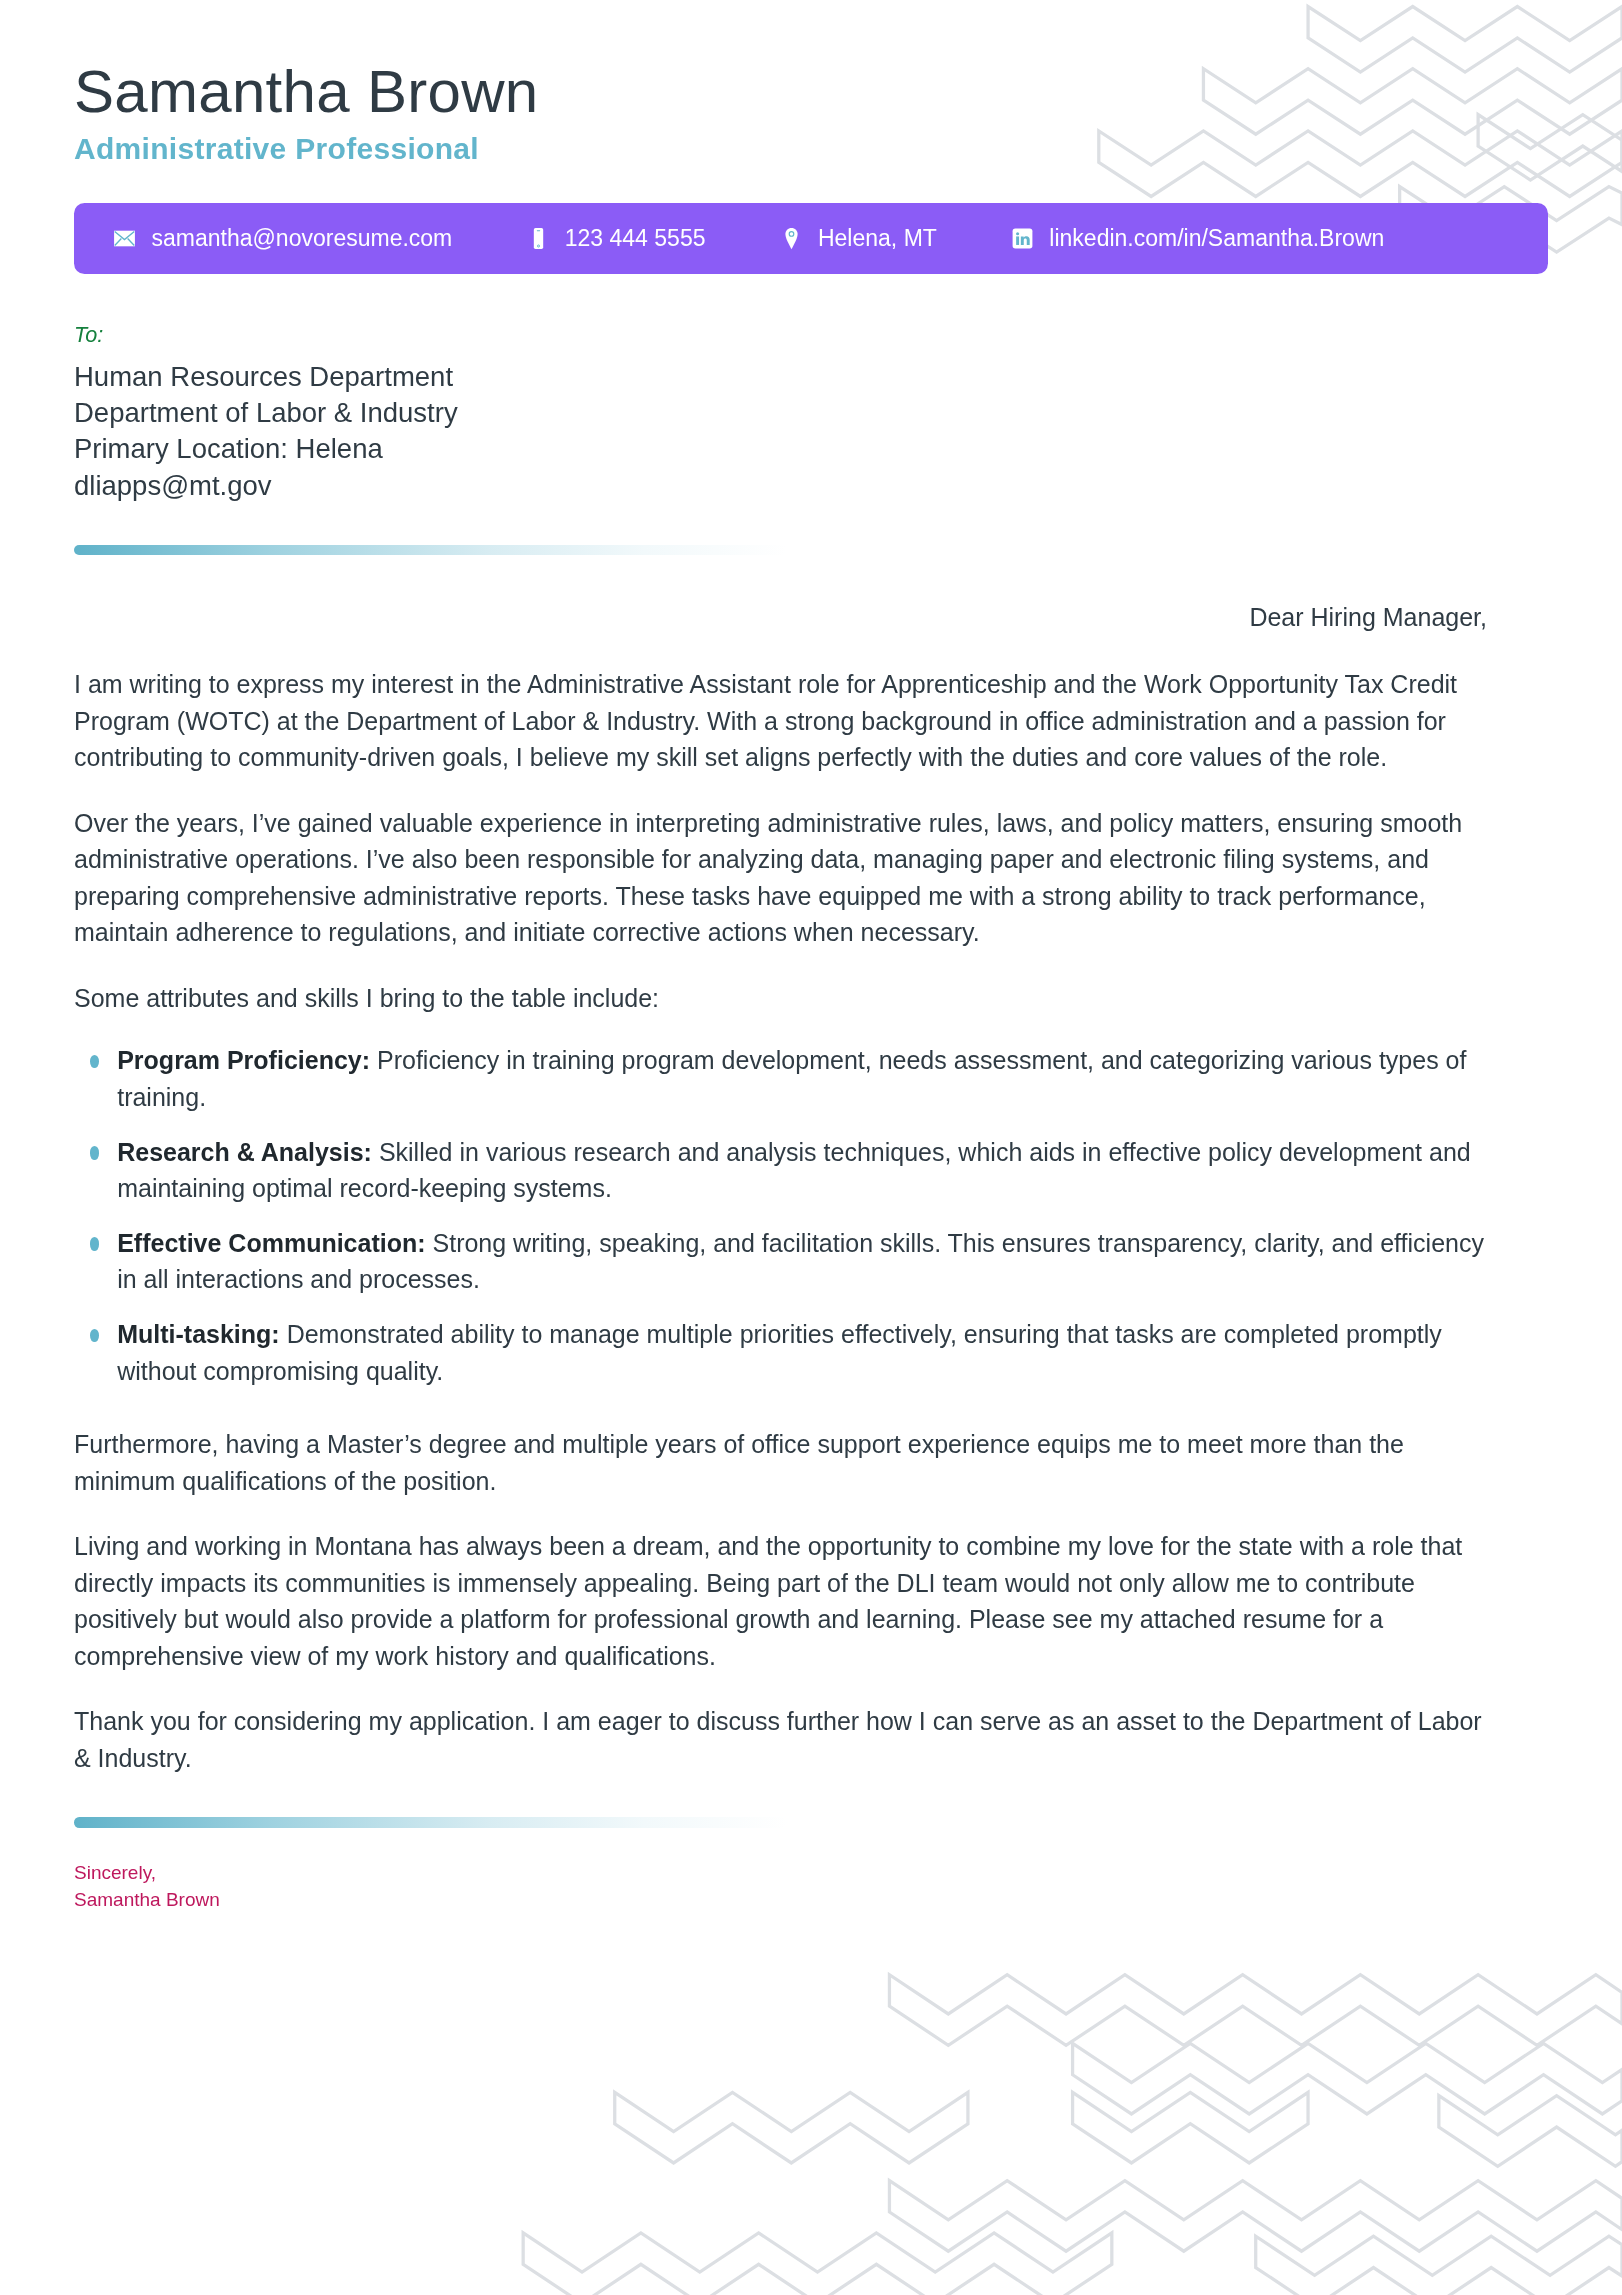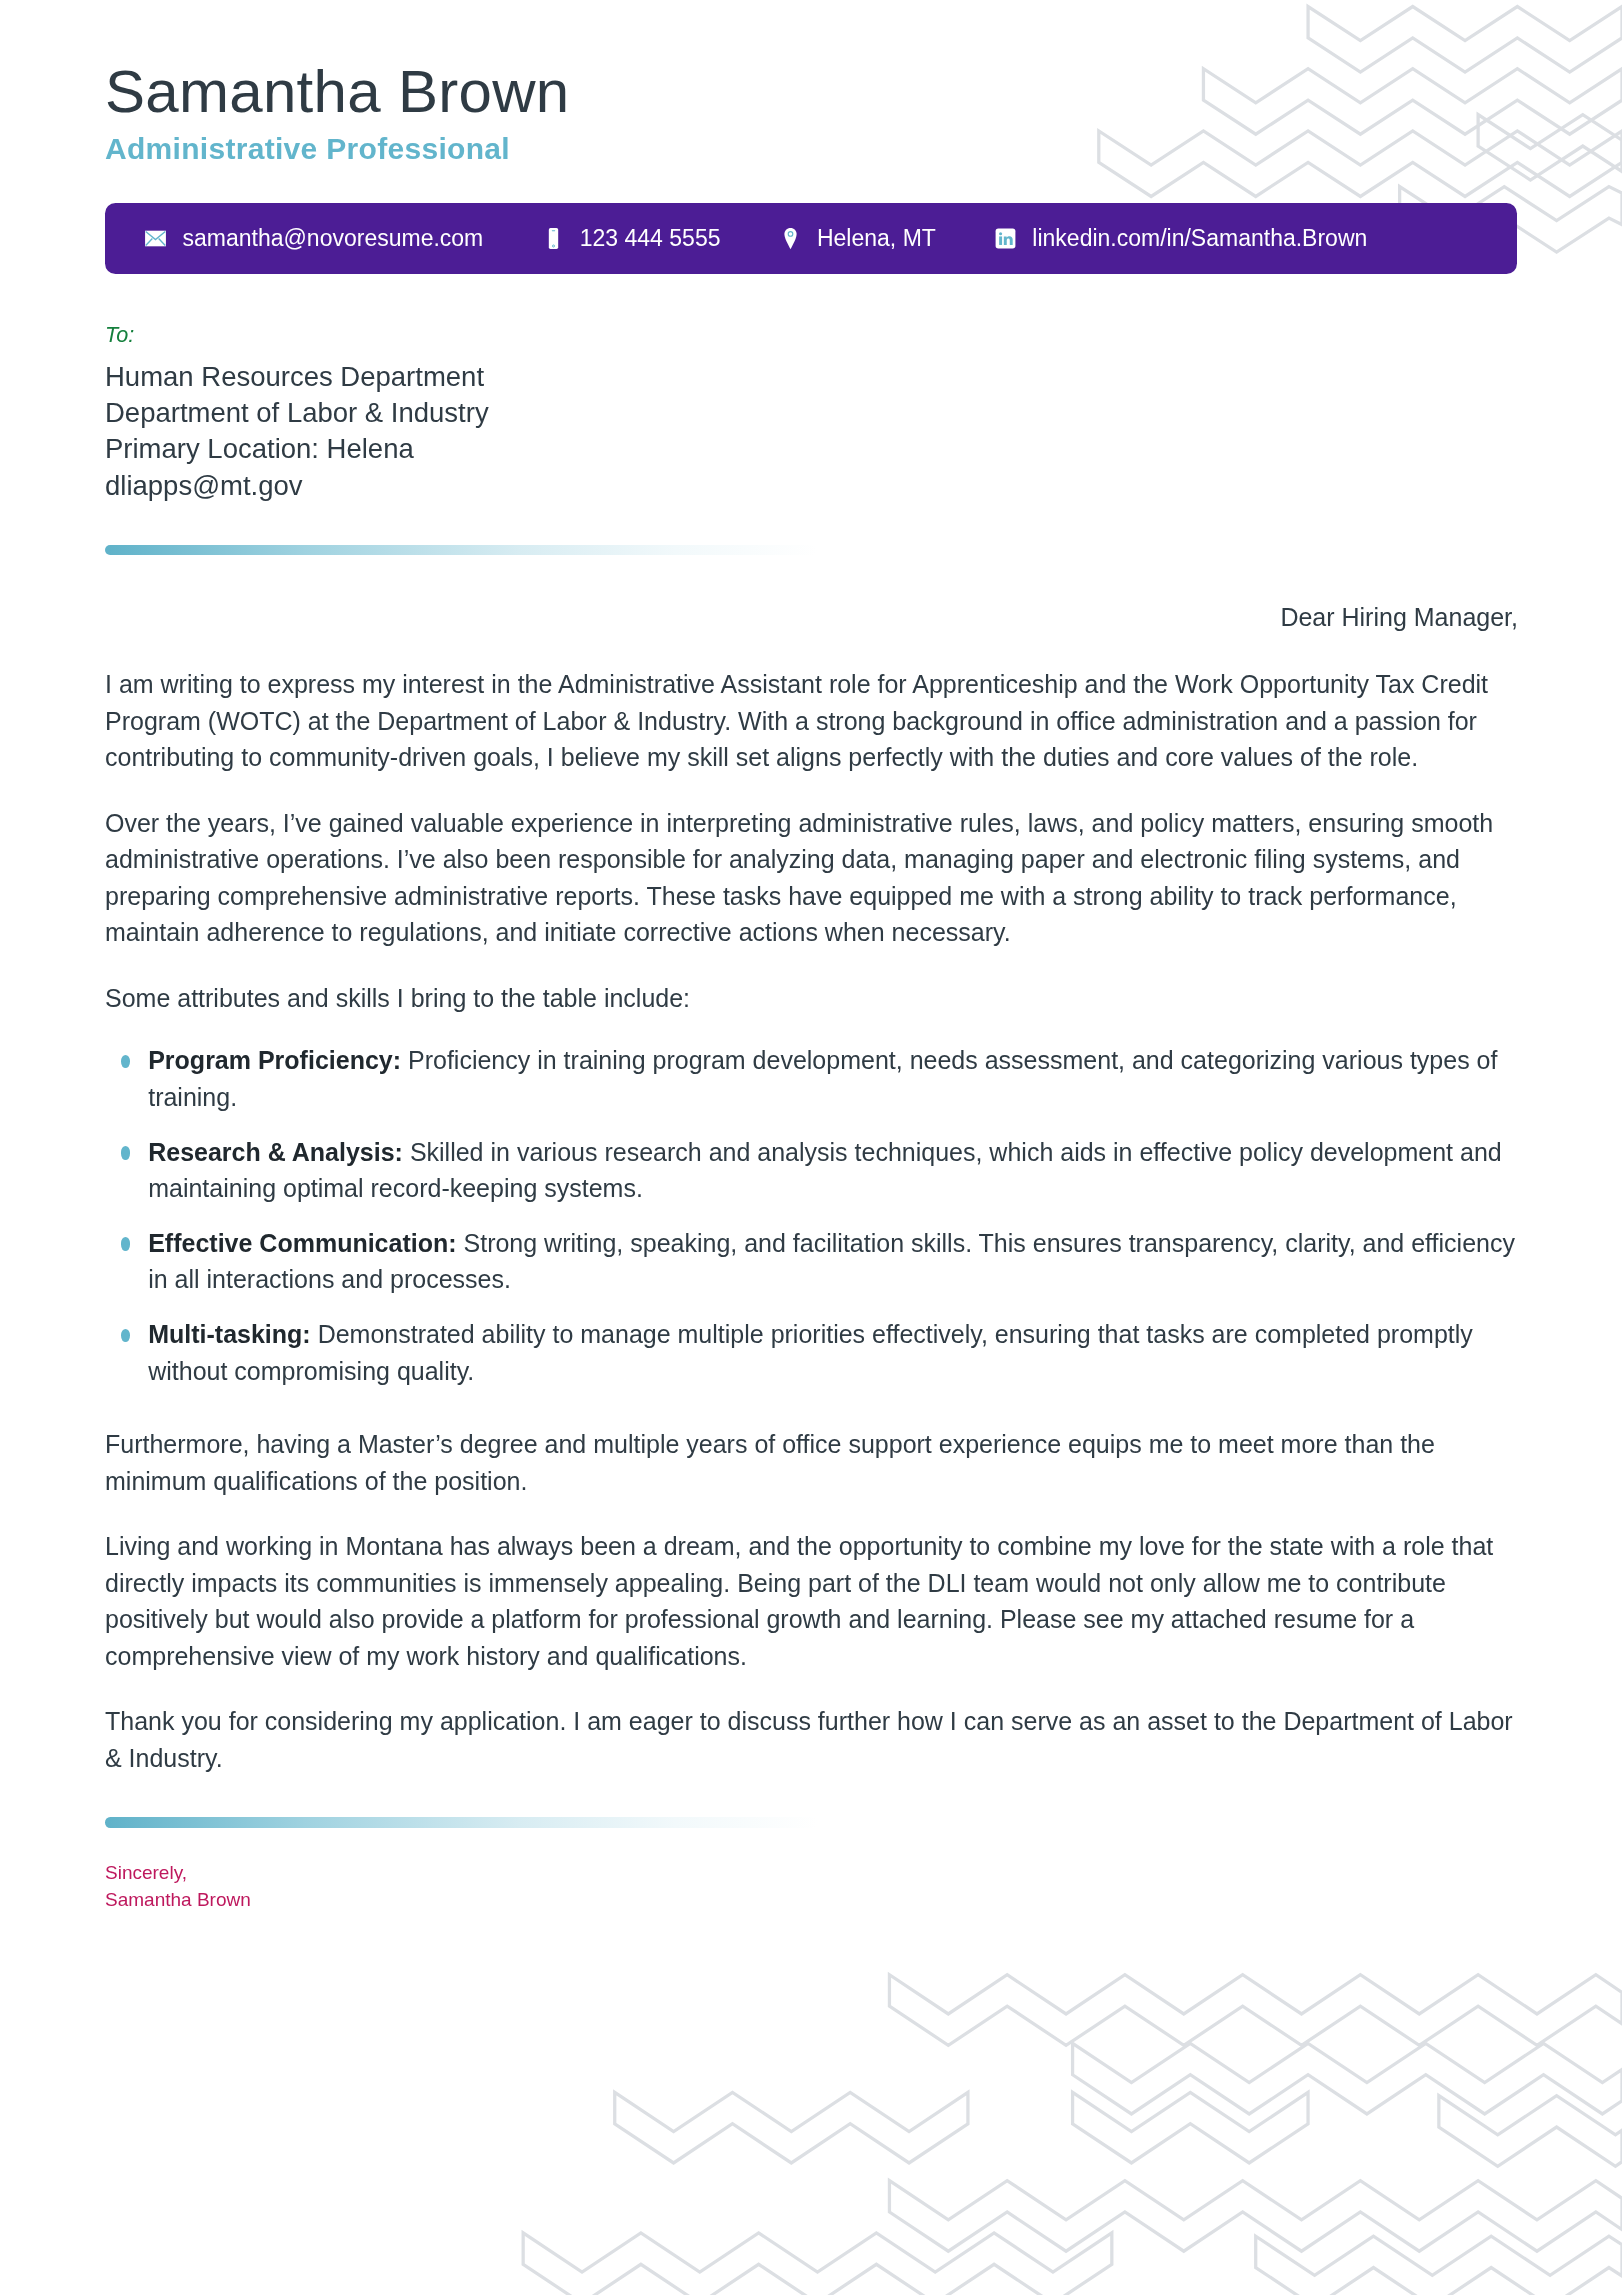--- a/index.html
+++ b/index.html
@@ -32,21 +32,21 @@
     bottom: 0;
     right: 0;
     width: 1125px;
     height: 366px;
   }
 
   
   .page {
     position: relative;
     z-index: 2;
-    padding: 0 105px;
+    padding: 0 74px;
     box-sizing: border-box;
     width: 1622px;
   }
 
   
   .header {
     padding-top: 60px;
   }
   .name {
     font-size: 60px;
@@ -60,28 +60,28 @@
     font-size: 30px;
     font-weight: 700;
     color: #62b5cc;
     margin: 9.2px 0 0 0;
     letter-spacing: 0.3px;
   }
 
   
   .contact-bar {
     margin-top: 37px;
-    background: #4c1d95;
+    background: #8b5cf6;
     border-radius: 10.5px;
     height: 71px;
     display: flex;
     align-items: center;
     padding: 0 37px;
     box-sizing: border-box;
-    gap: 0;
+    gap: 16px;
   }
   .contact-item {
     display: flex;
     align-items: center;
     color: #ffffff;
     font-size: 23px;
     white-space: nowrap;
   }
   .contact-item + .contact-item { margin-left: 56px; }
   .contact-ico {

